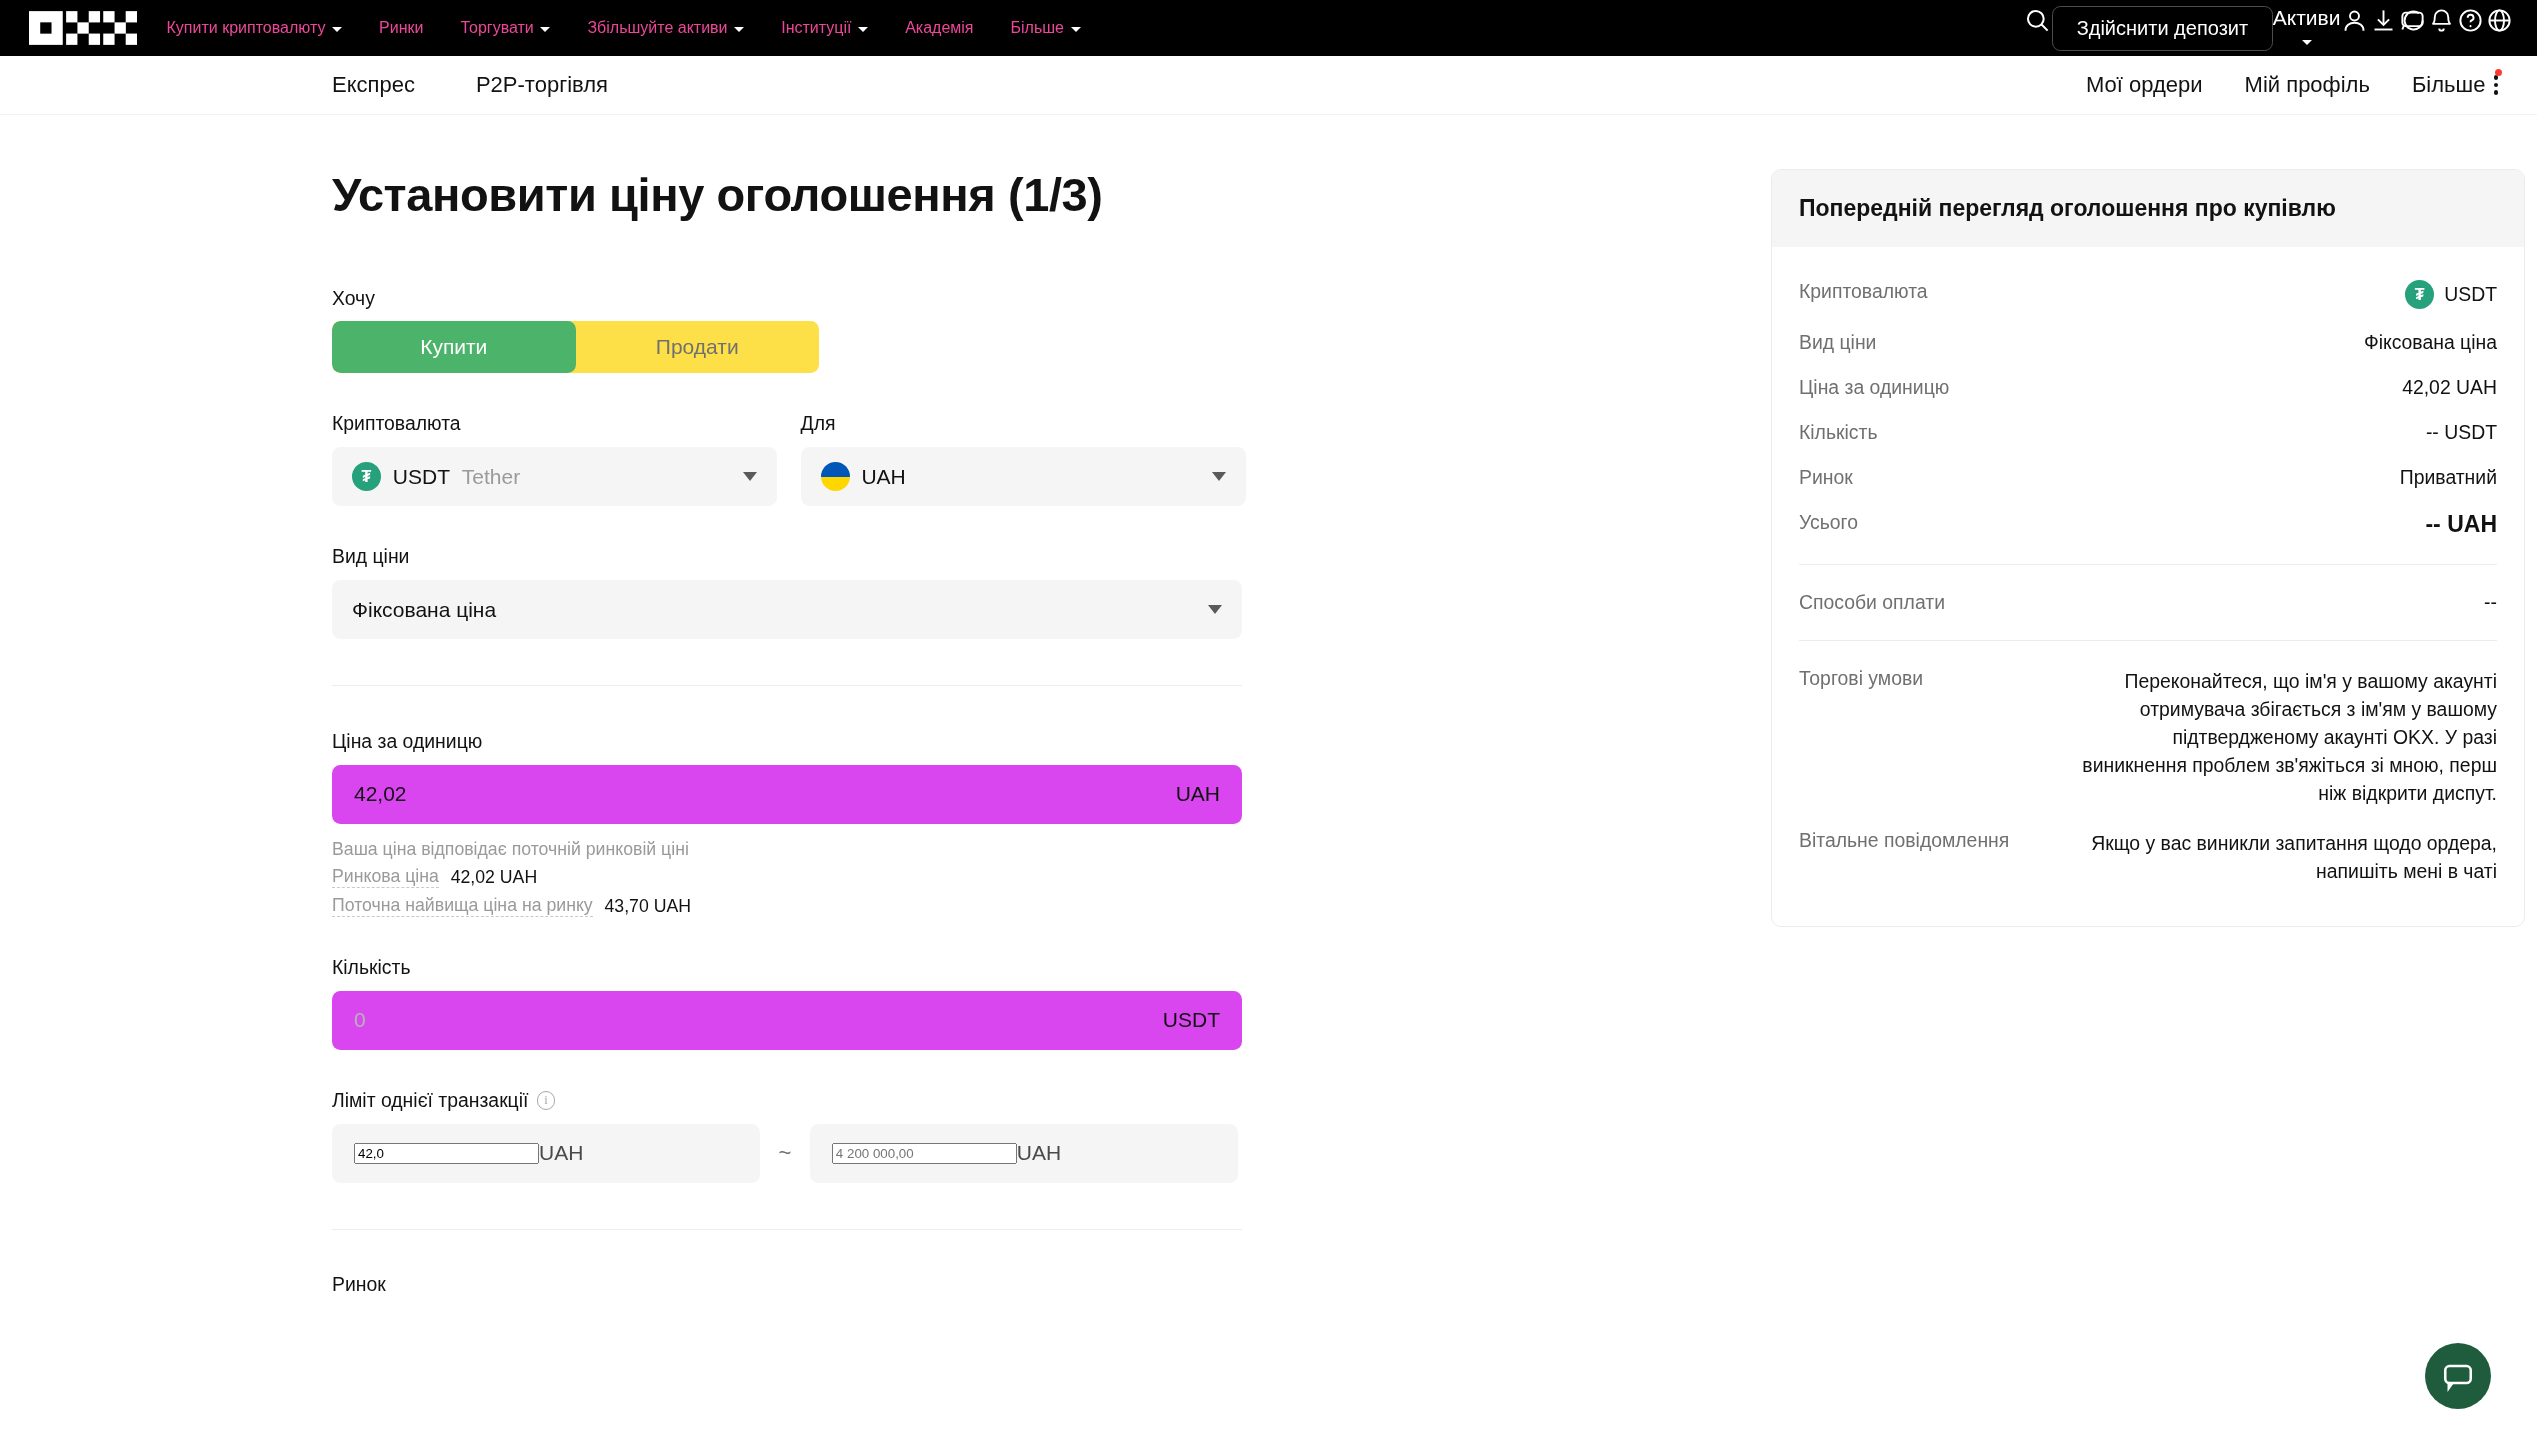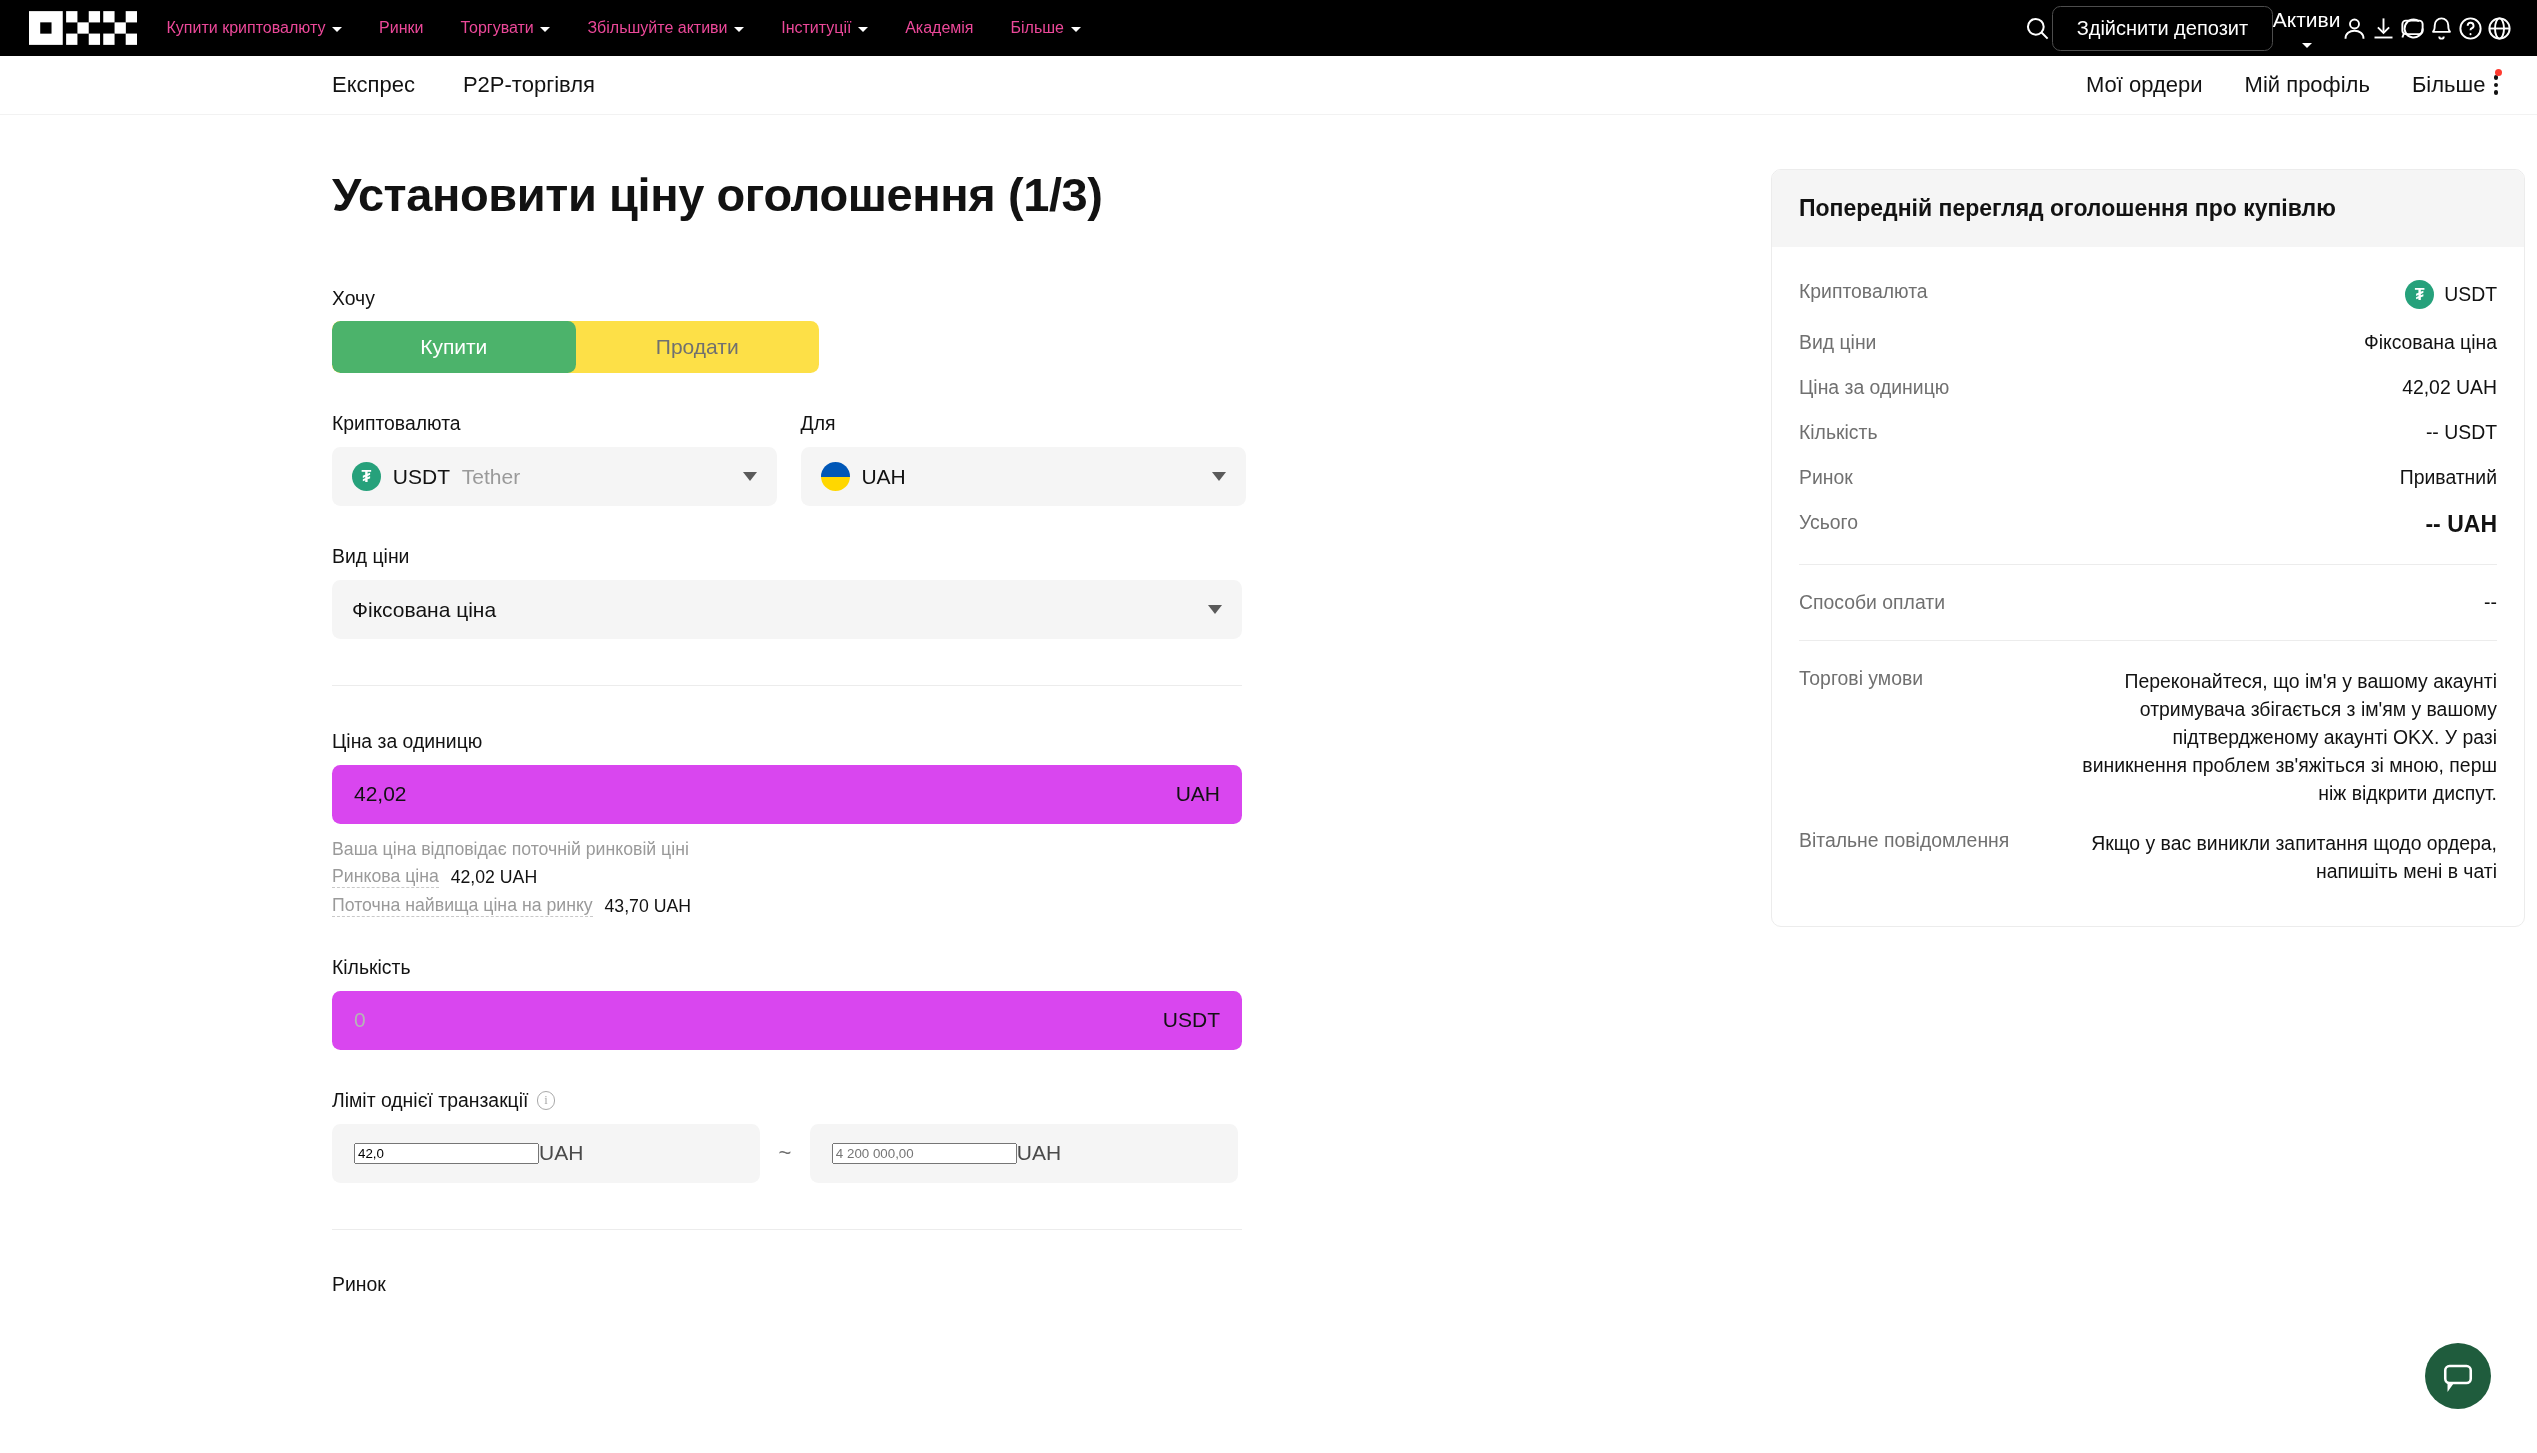--- a/index.html
+++ b/index.html
@@ -50,21 +50,21 @@
   .caret {
     display: inline-block;
     width: 0; height: 0;
     border-left: 5px solid transparent;
     border-right: 5px solid transparent;
     border-top: 5.9px solid #ffffff;
     margin-top: 2.5px;
   }
   .topnav-right {
     display: flex;
-    align-items: center;
+    align-items: flex-start;
   }
   .search-ic {
     width: 27px; height: 27px;
     cursor: pointer;
   }
   .deposit-btn {
     border: 0.8px solid #4d4d4d;
     border-radius: 8.4px;
     padding: 10px 23.6px;
     font-size: 20px;
@@ -92,21 +92,21 @@
   
   .subnav {
     height: 59px;
     background: #ffffff;
     border-bottom: 0.8px solid #f2f2f2;
     display: flex;
     align-items: center;
     padding: 0 40px 0 332px;
     position: relative;
   }
-  .subnav-left { display: flex; align-items: center; gap: 48px; }
+  .subnav-left { display: flex; align-items: center; gap: 61px; }
   .subnav-link {
     font-size: 22px;
     color: #121212;
     cursor: pointer;
     white-space: nowrap;
   }
   .subnav-right {
     margin-left: auto;
     display: flex;
     align-items: center;

